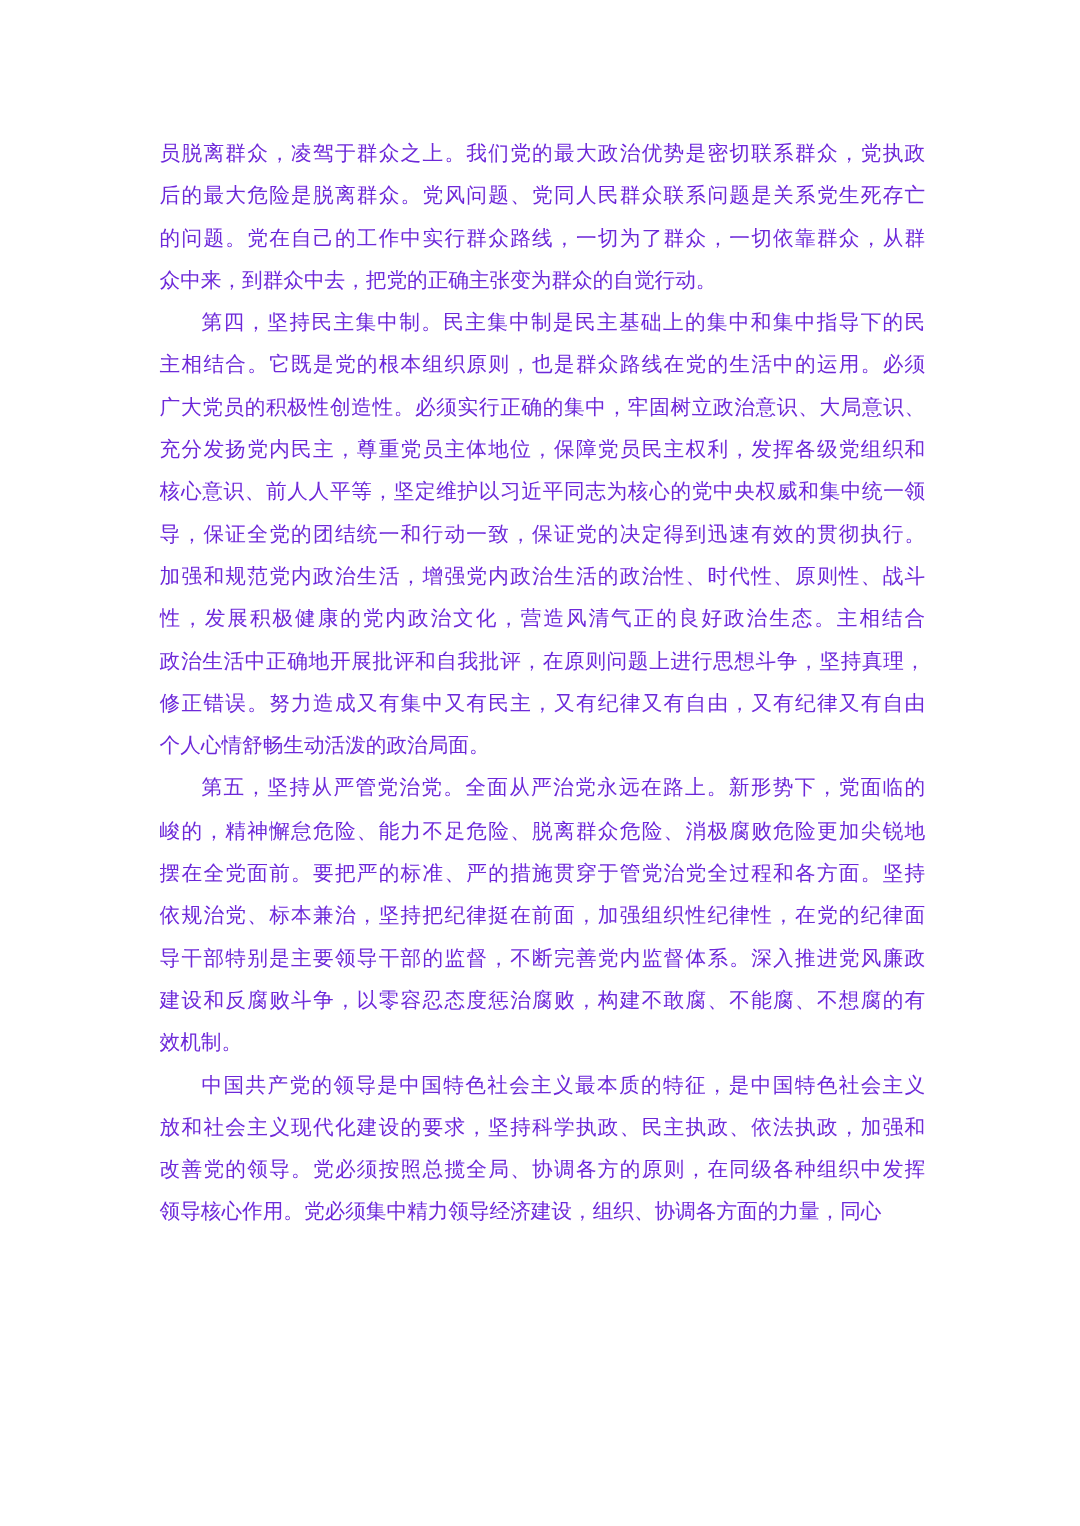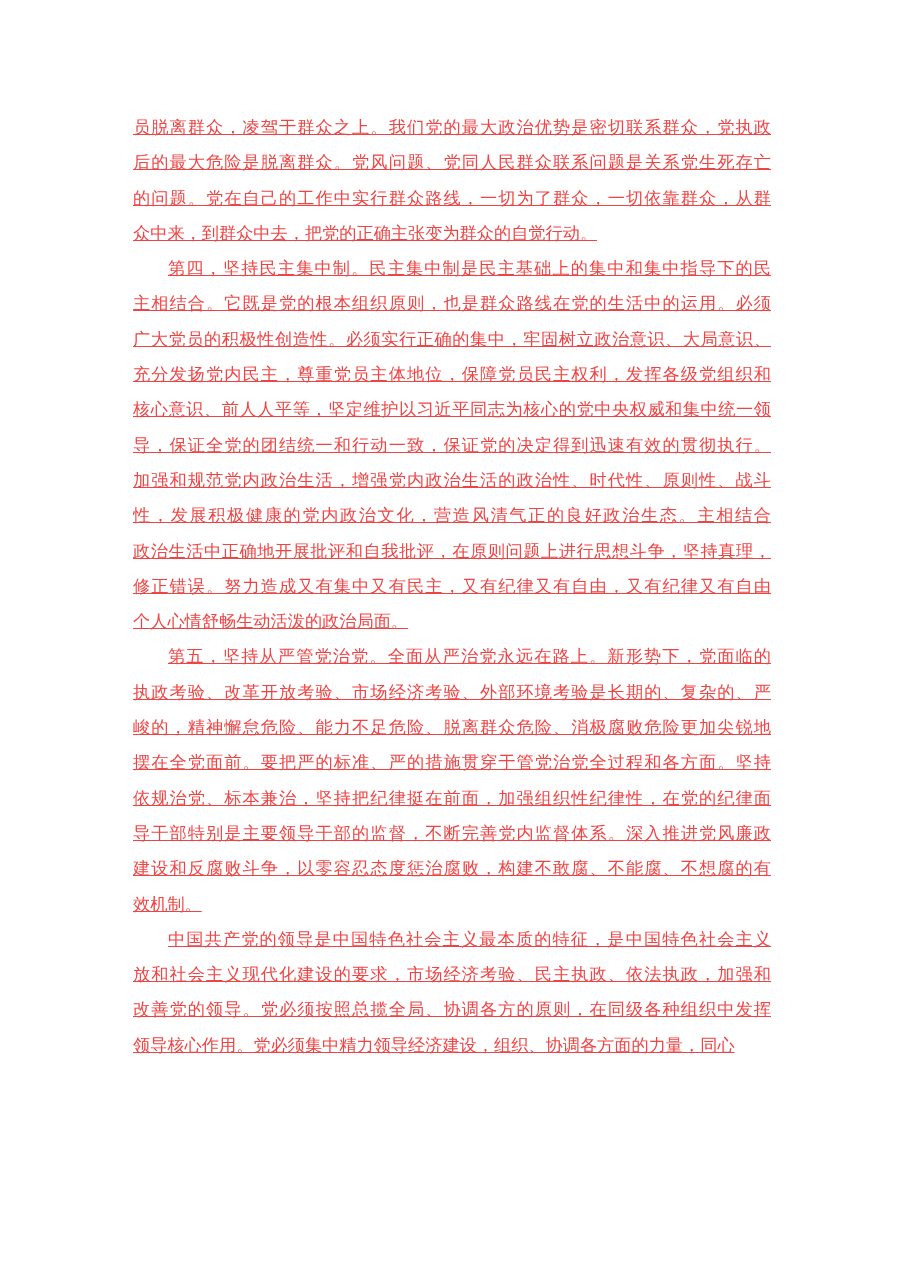--- a/index.html
+++ b/index.html
@@ -39,21 +39,21 @@
     text-align-last: left;
   }
   .line.indent {
     text-indent: 35px;
   }
 </style>
 </head>
 <body>
 
 <div class="page">
-  <div class="text-block" id="text-block" style="color: #ef4444; text-decoration: underline;">
+  <div class="text-block" id="text-block" style="color: #6d28d9;">
       <div class="paragraph">
         <div class="line">员脱离群众，凌驾于群众之上。我们党的最大政治优势是密切联系群众，党执政</div>
         <div class="line">后的最大危险是脱离群众。党风问题、党同人民群众联系问题是关系党生死存亡</div>
         <div class="line">的问题。党在自己的工作中实行群众路线，一切为了群众，一切依靠群众，从群</div>
         <div class="line last">众中来，到群众中去，把党的正确主张变为群众的自觉行动。</div>
       </div>
       <div class="paragraph">
         <div class="line indent">第四，坚持民主集中制。民主集中制是民主基础上的集中和集中指导下的民</div>
         <div class="line">主相结合。它既是党的根本组织原则，也是群众路线在党的生活中的运用。必须</div>
         <div class="line">广大党员的积极性创造性。必须实行正确的集中，牢固树立政治意识、大局意识、</div>
@@ -61,28 +61,27 @@
         <div class="line">核心意识、前人人平等，坚定维护以习近平同志为核心的党中央权威和集中统一领</div>
         <div class="line">导，保证全党的团结统一和行动一致，保证党的决定得到迅速有效的贯彻执行。</div>
         <div class="line">加强和规范党内政治生活，增强党内政治生活的政治性、时代性、原则性、战斗</div>
         <div class="line">性，发展积极健康的党内政治文化，营造风清气正的良好政治生态。主相结合</div>
         <div class="line">政治生活中正确地开展批评和自我批评，在原则问题上进行思想斗争，坚持真理，</div>
         <div class="line">修正错误。努力造成又有集中又有民主，又有纪律又有自由，又有纪律又有自由</div>
         <div class="line last">个人心情舒畅生动活泼的政治局面。</div>
       </div>
       <div class="paragraph">
         <div class="line indent">第五，坚持从严管党治党。全面从严治党永远在路上。新形势下，党面临的</div>
-        <div class="line">执政考验、改革开放考验、市场经济考验、外部环境考验是长期的、复杂的、严</div>
         <div class="line">峻的，精神懈怠危险、能力不足危险、脱离群众危险、消极腐败危险更加尖锐地</div>
         <div class="line">摆在全党面前。要把严的标准、严的措施贯穿于管党治党全过程和各方面。坚持</div>
         <div class="line">依规治党、标本兼治，坚持把纪律挺在前面，加强组织性纪律性，在党的纪律面</div>
         <div class="line">导干部特别是主要领导干部的监督，不断完善党内监督体系。深入推进党风廉政</div>
         <div class="line">建设和反腐败斗争，以零容忍态度惩治腐败，构建不敢腐、不能腐、不想腐的有</div>
         <div class="line last">效机制。</div>
       </div>
       <div class="paragraph">
         <div class="line indent">中国共产党的领导是中国特色社会主义最本质的特征，是中国特色社会主义</div>
-        <div class="line">放和社会主义现代化建设的要求，市场经济考验、民主执政、依法执政，加强和</div>
+        <div class="line">放和社会主义现代化建设的要求，坚持科学执政、民主执政、依法执政，加强和</div>
         <div class="line">改善党的领导。党必须按照总揽全局、协调各方的原则，在同级各种组织中发挥</div>
         <div class="line last">领导核心作用。党必须集中精力领导经济建设，组织、协调各方面的力量，同心</div>
       </div>
     </div>
 </div>
 
 </body></html>

